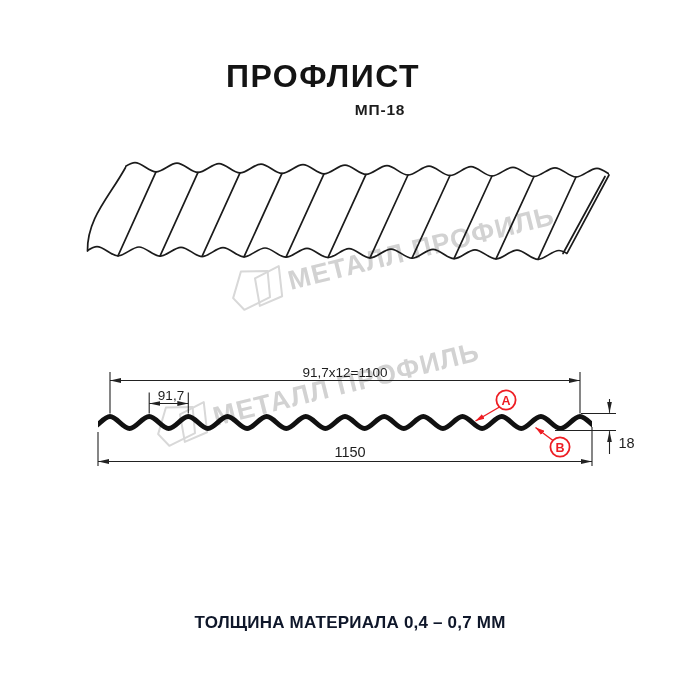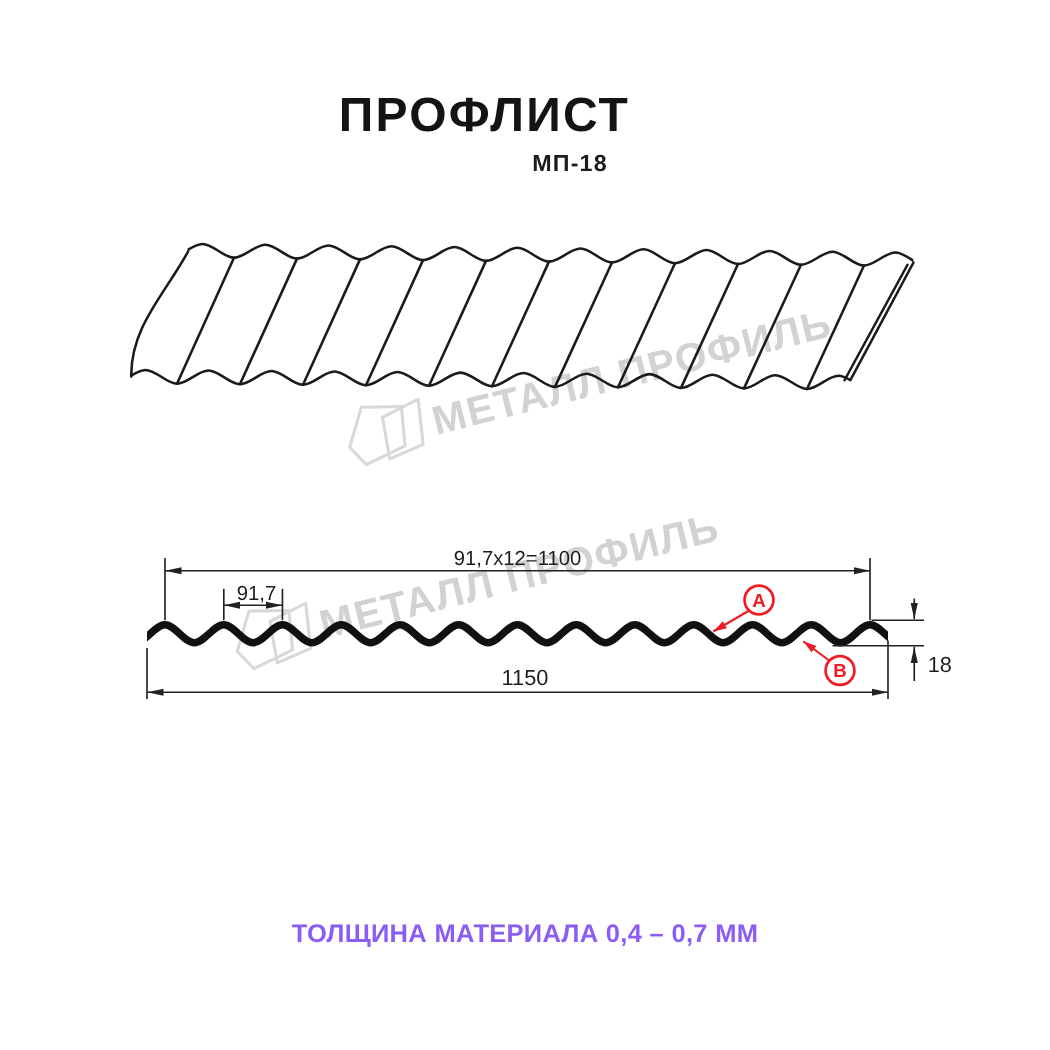--- a/index.html
+++ b/index.html
@@ -3,21 +3,21 @@
 <meta charset="utf-8">
 <style>
   html,body{margin:0;padding:0;}
   body{width:700px;height:700px;background:#ffffff;position:relative;overflow:hidden;
        font-family:"Liberation Sans",sans-serif;}
   .page-title{position:absolute;top:58px;left:0;width:646px;text-align:center;
        font-size:32px;font-weight:bold;letter-spacing:1.5px;color:#141414;}
   .page-subtitle{position:absolute;top:101px;left:0;width:700px;text-align:center;
        font-size:15.5px;font-weight:bold;letter-spacing:0.8px;color:#1c1c1c;margin-left:30px;}
   .footer-note{position:absolute;top:613px;left:0;width:700px;text-align:center;
-       font-size:17px;font-weight:bold;letter-spacing:0.2px;color:#8b5cf6;}
+       font-size:17px;font-weight:bold;letter-spacing:0.2px;color:#0f172a;}
   svg#drawing{position:absolute;left:0;top:0;}
   .wm-text{font-size:27px;font-weight:bold;letter-spacing:1px;}
   .dim-text{font-size:13.5px;fill:#1d1d1d;}
   .dim-text-lg{font-size:14.5px;fill:#1d1d1d;}
   .dimline{stroke:#222222;stroke-width:1.1;fill:none;}
   .redline{stroke-width:1.4;fill:none;}
   .red-label{font-size:12.5px;font-weight:bold;text-anchor:middle;}
 </style>
 </head>
 <body>

